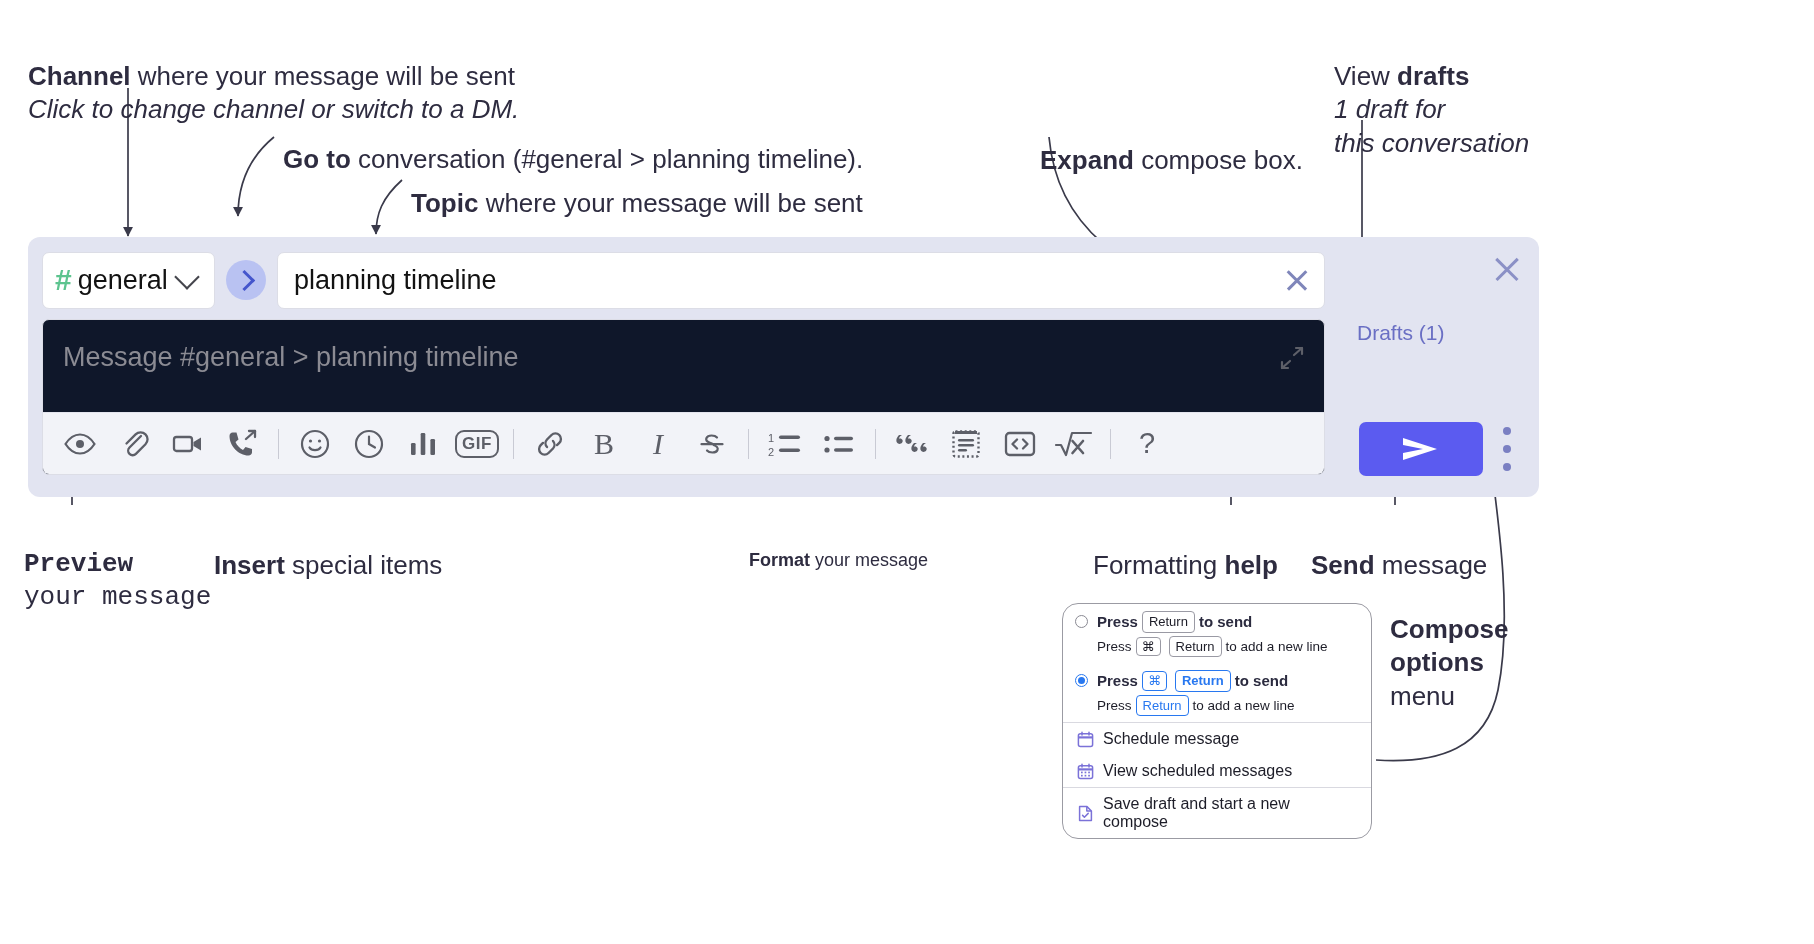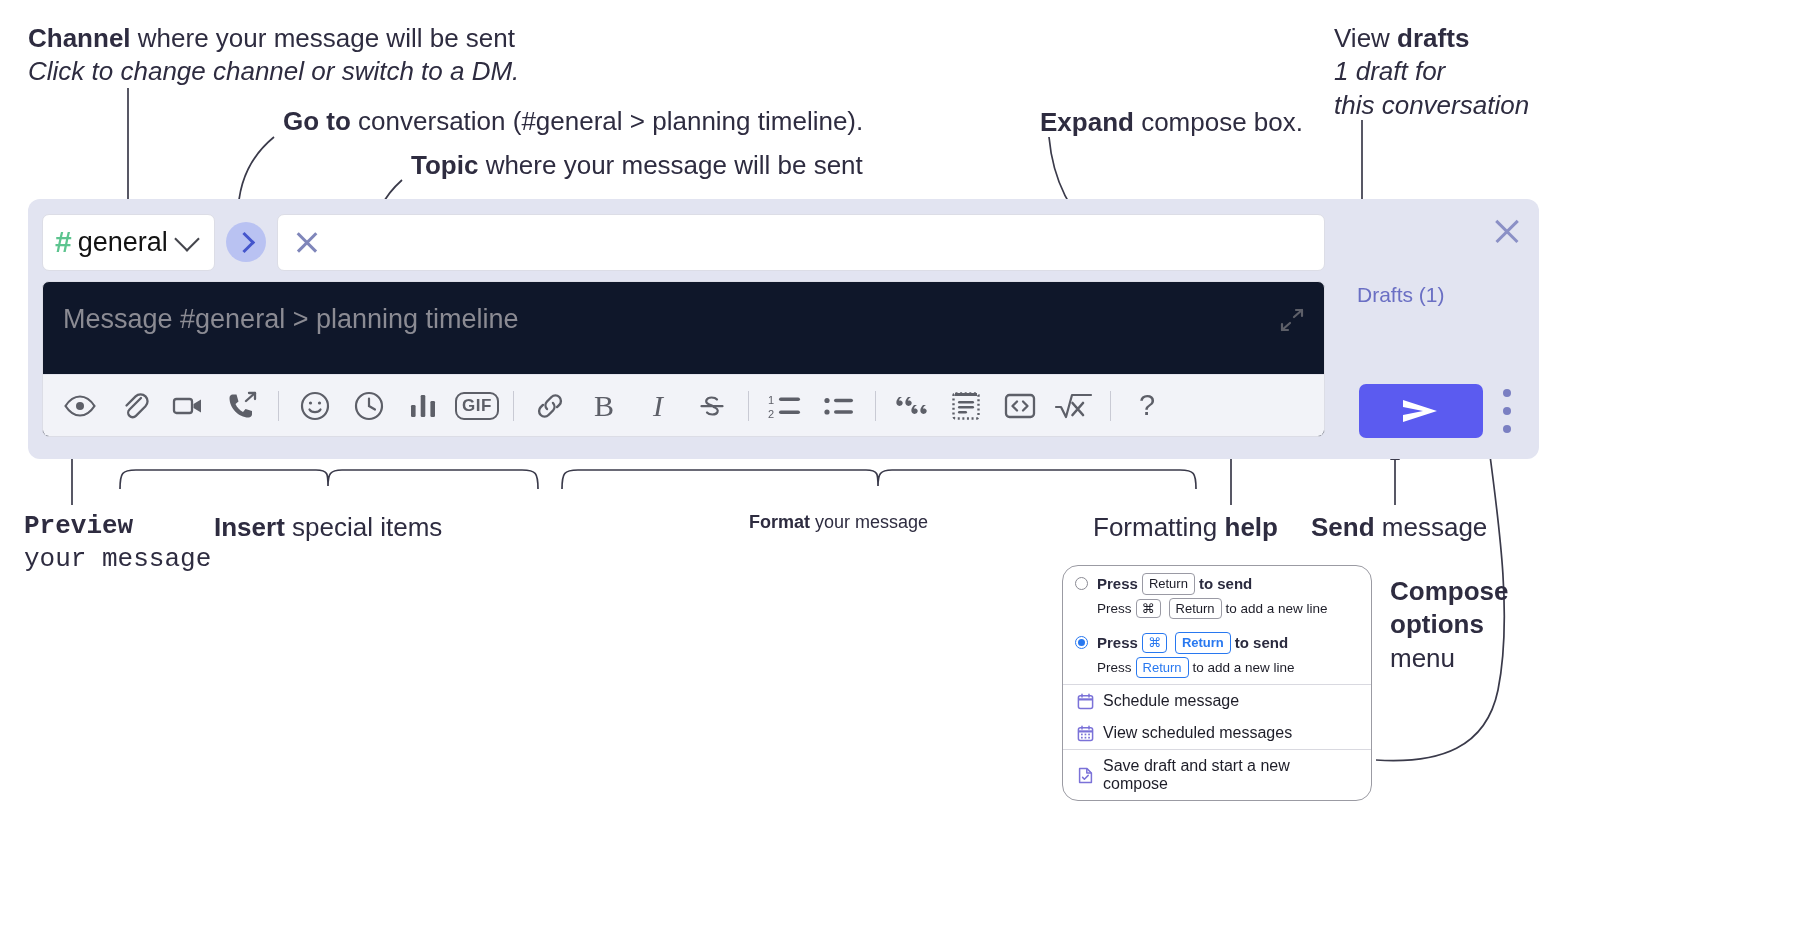--- a/index.html
+++ b/index.html
@@ -4,21 +4,21 @@
 <style>
   html,body{margin:0;padding:0;}
   body{
     width:1814px;height:944px;
     background:#ffffff;
     font-family:"Liberation Sans", sans-serif;
     color:#2b2b3f;
     position:relative;
     overflow:hidden;
   }
-  .abs{position:absolute;}
+  .abs{position:absolute;margin-top:38px;}
   .anno{color:#2e2c40;line-height:1.28;}
   .anno b{font-weight:bold;}
   .anno i{font-style:italic;}
 
   
   #anno-channel{left:28px;top:22px;font-size:26px;}
   #anno-goto{left:283px;top:105px;font-size:26px;}
   #anno-topic{left:411px;top:149px;font-size:26px;}
   #anno-expand{left:1040px;top:106px;font-size:26px;}
   #anno-drafts{left:1334px;top:22px;font-size:26px;}
@@ -221,20 +221,21 @@
         <span class="hash">#</span>
         <span class="chan-name">general</span>
         <span class="chev"></span>
       </div>
 
       <div class="go-btn">
         <span class="go-chev"></span>
       </div>
 
       <div class="topic-field">
+        <span class="topic-text">planning timeline</span>
         <span class="x-ico"></span>
       </div>
     </div>
 
     <div class="msgbox">
       <div class="placeholder">Message #general &gt; planning timeline</div>
 
       <span class="expand-ico">
         <svg width="28" height="28" viewBox="0 0 28 28" fill="none" stroke="#5d5f68" stroke-width="2.2" stroke-linecap="round" stroke-linejoin="round">
           <path d="M16 11 L24 4"></path>

